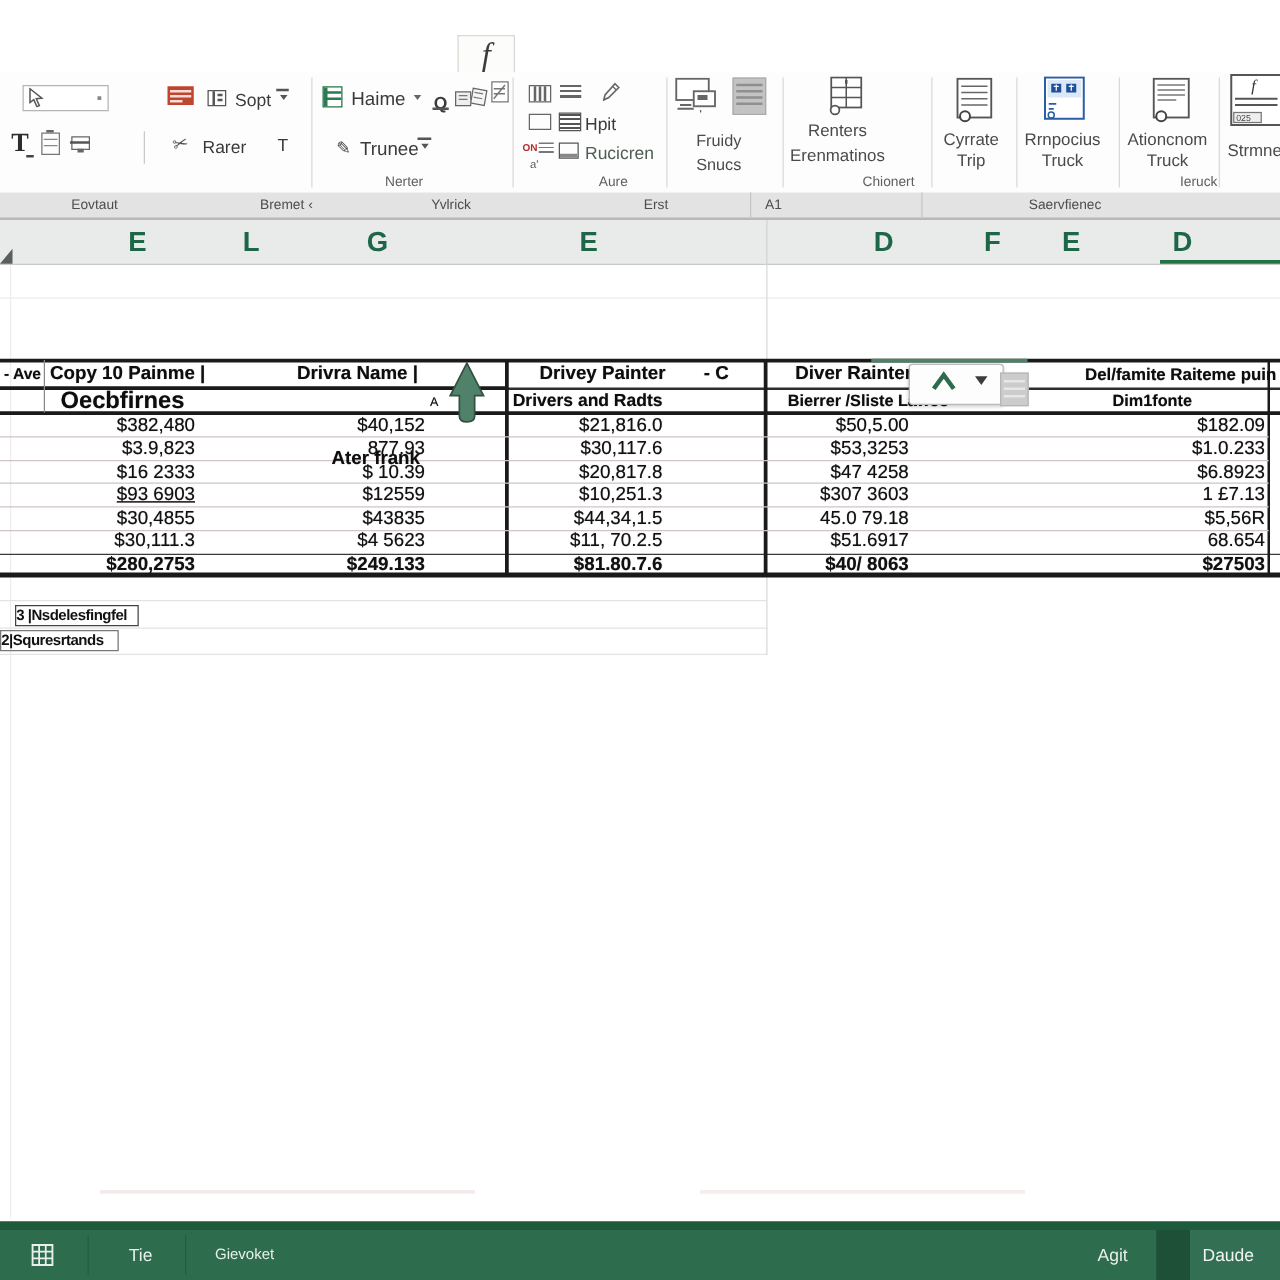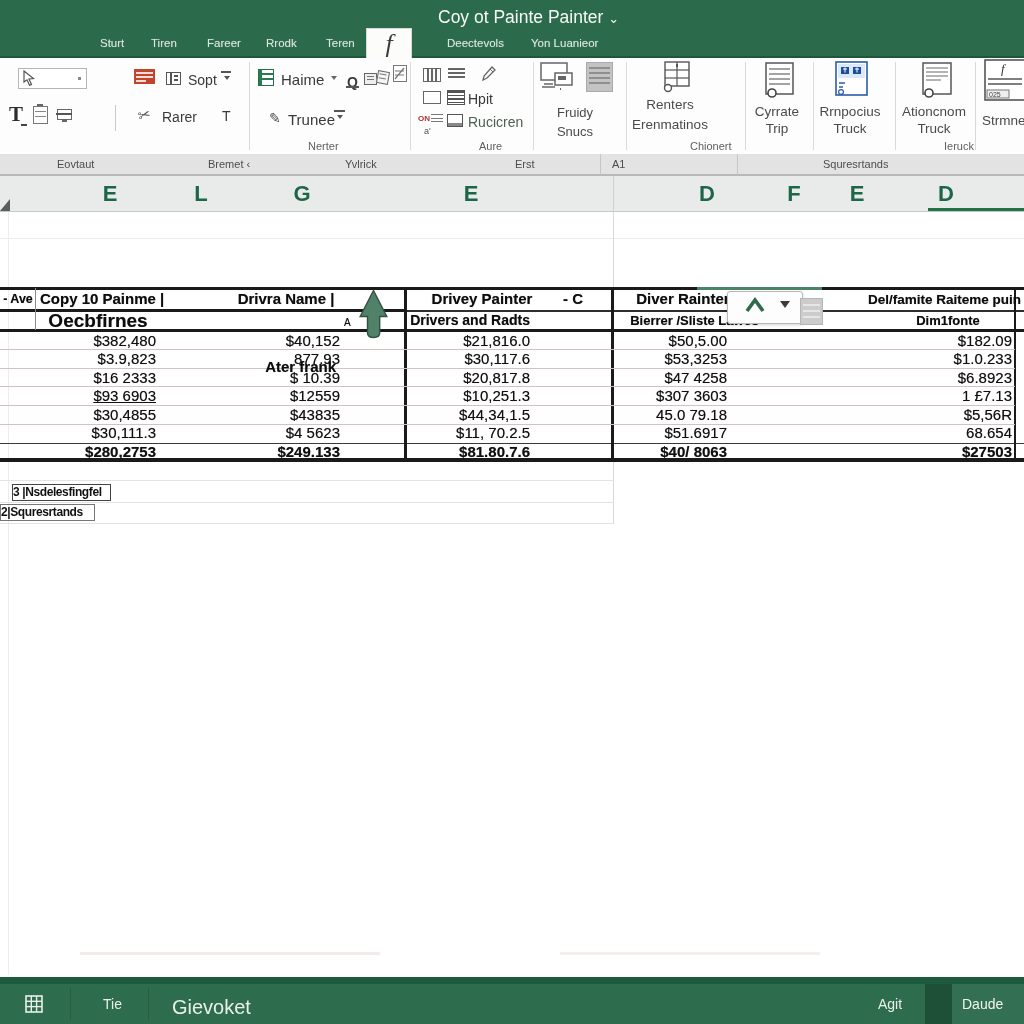--- a/index.html
+++ b/index.html
@@ -28,30 +28,20 @@
 .hline{position:absolute;background:#1a1a1a;}
 .rowline{position:absolute;height:1px;background:#cfc3c3;left:0;width:1015px;}
 .num{position:absolute;height:18.5px;line-height:18.5px;text-align:right;font-size:15px;color:#101010;text-shadow:0 0 0.7px rgba(16,16,16,0.55);}
 .hdr{position:absolute;font-weight:700;color:#0d0d0d;font-size:15px;height:21px;line-height:21px;white-space:nowrap;text-shadow:0 0 0.7px rgba(13,13,13,0.5);}
 .gl{position:absolute;background:#e4e4e4;}
 </style>
 </head>
 <body>
 <div id="page">
 
-  <div id="titlebar">
-    <div id="title">Coy ot Painte Painter <span style="font-size:13px;">⌄</span></div>
-    <span class="tab" style="left:100px;">Sturt</span>
-    <span class="tab" style="left:151px;">Tiren</span>
-    <span class="tab" style="left:207px;">Fareer</span>
-    <span class="tab" style="left:266px;">Rrodk</span>
-    <span class="tab" style="left:326px;">Teren</span>
-    <span class="tab" style="left:447px;">Deectevols</span>
-    <span class="tab" style="left:531px;">Yon Luanieor</span>
-  </div>
   <div id="ftab"><span>f</span></div>
 
   <div id="ribbon">
 
     <div class="gdiv" style="left:249px;"></div>
     <div class="gdiv" style="left:410px;"></div>
     <div class="gdiv" style="left:533px;"></div>
     <div class="gdiv" style="left:626px;"></div>
     <div class="gdiv" style="left:745px;"></div>
     <div class="gdiv" style="left:813px;"></div>
@@ -210,21 +200,21 @@
     <div class="btxtr" style="position:absolute;left:982px;top:55px;font-size:13.5px;color:#4a4a4a;">Strmne</div>
     <div class="glabel" style="left:944px;">Ieruck</div>
   </div>
 
   <div id="qstrip">
     <span style="left:57px;">Eovtaut</span>
     <span style="left:208px;">Bremet ‹</span>
     <span style="left:345px;">Yvlrick</span>
     <span style="left:515px;">Erst</span>
     <span style="left:612px;">A1</span>
-    <span style="left:823px;">Squresrtands</span>
+    <span style="left:823px;">Saervfienec</span>
     <i style="position:absolute;left:600px;top:0;width:1px;height:21px;background:#c6c6c6;"></i>
     <i style="position:absolute;left:737px;top:0;width:1px;height:21px;background:#c6c6c6;"></i>
   </div>
 
   <div id="colheads">
     <span class="cl" style="left:95px;">E</span>
     <span class="cl" style="left:186px;">L</span>
     <span class="cl" style="left:287px;">G</span>
     <span class="cl" style="left:456px;">E</span>
     <span class="cl" style="left:692px;">D</span>
@@ -270,21 +260,21 @@
     <div class="hdr" style="left:424px;top:288px;width:116px;text-align:center;">Drivey Painter</div>
     <div class="hdr" style="left:553px;top:288px;width:40px;text-align:center;">- C</div>
     <div class="hdr" style="left:627px;top:288px;width:116px;text-align:center;">Diver Rainter|</div>
     <div class="hdr" style="left:868px;top:289px;width:160px;text-align:left;font-size:13.5px;">Del/famite Raiteme puin</div>
 
     <div class="hdr" style="left:40px;top:310px;width:116px;text-align:center;font-size:19px;">Oecbfirnes</div>
     <div class="hdr" style="left:222px;top:310px;width:114px;text-align:right;font-size:15px;margin-top:46px;">Ater frank</div>
     <div class="hdr" style="left:344px;top:312px;width:14px;font-size:10px;font-weight:400;">A</div>
     <div class="hdr" style="left:405px;top:310px;width:125px;text-align:right;font-size:14px;">Drivers and Radts</div>
     <div class="hdr" style="left:622px;top:310px;width:145px;text-align:center;font-size:13px;">Bierrer /Sliste Lawos</div>
-    <div class="hdr" style="left:890px;top:310px;width:116px;text-align:center;font-size:13px;">Dim1fonte</div>
+    <div class="hdr" style="left:890px;top:310px;width:116px;text-align:left;font-size:13px;">Dim1fonte</div>
 
     <div class="num" style="left:40px;top:331.5px;width:116px;">$382,480</div>
     <div class="num" style="left:220px;top:331.5px;width:120px;">$40,152</div>
     <div class="num" style="left:412px;top:331.5px;width:118px;">$21,816.0</div>
     <div class="num" style="left:615px;top:331.5px;width:112px;">$50,5.00</div>
     <div class="num" style="left:890px;top:331.5px;width:122px;">$182.09</div>
 
     <div class="num" style="left:40px;top:350px;width:116px;">$3.9,823</div>
     <div class="num" style="left:220px;top:350px;width:120px;">877.93</div>
     <div class="num" style="left:412px;top:350px;width:118px;">$30,117.6</div>
@@ -348,19 +338,19 @@
     <svg class="abs" style="left:25px;top:11px;" width="18" height="18" viewBox="0 0 18 18">
       <rect x="1" y="1" width="16" height="16" fill="none" stroke="#e9efe9" stroke-width="1.6"></rect>
       <line x1="1" y1="6.3" x2="17" y2="6.3" stroke="#e9efe9" stroke-width="1.4"></line>
       <line x1="1" y1="11.6" x2="17" y2="11.6" stroke="#e9efe9" stroke-width="1.4"></line>
       <line x1="6.3" y1="1" x2="6.3" y2="17" stroke="#e9efe9" stroke-width="1.4"></line>
       <line x1="11.6" y1="1" x2="11.6" y2="17" stroke="#e9efe9" stroke-width="1.4"></line>
     </svg>
     <div class="abs" style="left:70px;top:4px;width:1px;height:32px;background:#255c42;"></div>
     <div class="abs" style="left:103px;top:12px;font-size:14px;color:#e9efe9;">Tie</div>
     <div class="abs" style="left:148px;top:4px;width:1px;height:32px;background:#255c42;"></div>
-    <div class="abs" style="left:172px;top:12px;font-size:20px;color:#e9efe9;">Gievoket</div>
+    <div class="abs" style="left:172px;top:12px;font-size:12px;color:#e9efe9;">Gievoket</div>
     <div class="abs" style="left:878px;top:12px;font-size:14px;color:#e9efe9;">Agit</div>
     <div class="abs" style="left:925px;top:0;width:27px;height:40px;background:#1e4f37;"></div>
     <div class="abs" style="left:952px;top:0;width:72px;height:40px;background:#337053;"></div>
     <div class="abs" style="left:962px;top:12px;font-size:14px;color:#f0f5f0;">Daude</div>
   </div>
 </div>
 
 </body></html>

